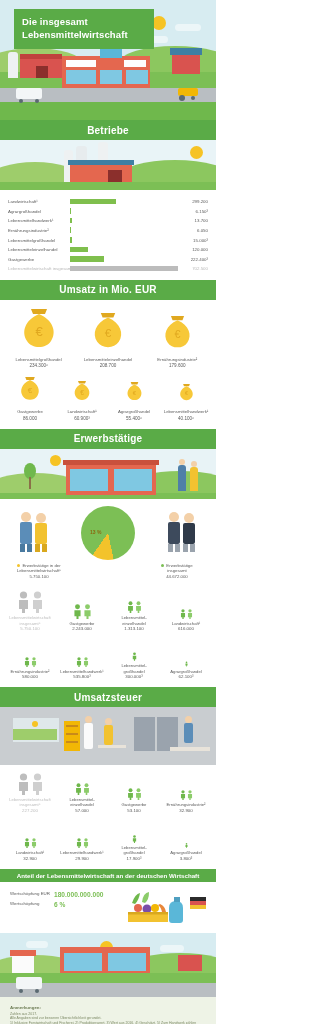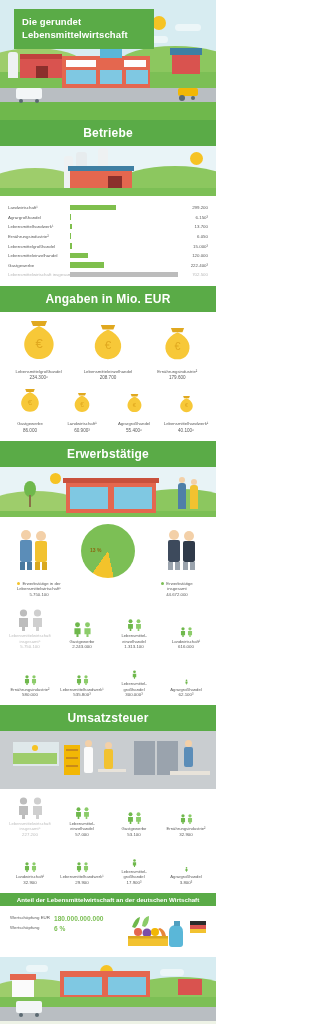--- a/index.html
+++ b/index.html
@@ -11,22 +11,22 @@
   .hero{position:relative;height:120px;background:#d9ecf2;overflow:hidden;}
   .hero-sky{position:absolute;left:0;top:0;width:216px;height:82px;background:#d7ecf1;}
   .hero-title{position:absolute;left:14px;top:9px;width:124px;padding:7px 8px 8px 8px;background:#5aab47;color:#fff;
      font-size:9.5px;line-height:12.5px;font-weight:700;letter-spacing:.1px;z-index:6;}
   .sun{position:absolute;width:11px;height:11px;border-radius:50%;background:#f6c324;}
   .cloud{position:absolute;background:#ecf6f8;border-radius:8px;height:7px;}
   .hill{position:absolute;background:#9ecd6b;border-radius:50% 50% 0 0;}
   .ground{position:absolute;left:0;width:216px;background:#7cbf55;}
   .road{position:absolute;left:0;width:216px;background:#b9bec2;}
   .bld{position:absolute;}
-  .sec-band{height:26px;background:#5aab47;color:#fff;display:flex;align-items:center;justify-content:center;
-     font-size:12px;font-weight:700;letter-spacing:.2px;text-align:right;}
+  .sec-band{height:20px;background:#5aab47;color:#fff;display:flex;align-items:center;justify-content:center;
+     font-size:10px;font-weight:700;letter-spacing:.2px;text-align:right;}
   .band-wide{height:13px;background:#5aab47;color:#fff;display:flex;align-items:center;justify-content:center;
      font-size:6.2px;font-weight:700;}
 
   
   .scene{position:relative;height:60px;overflow:hidden;background:#e8f3f6;}
   .scene.gray{background:#c9cdd0;}
 
   
   .bars{padding:7px 8px 6px 8px;background:#fff;}
   .brow{display:flex;align-items:center;height:9.6px;}
@@ -81,21 +81,21 @@
 
 <div class="page">
 
   <div class="hero">
     <div class="hero-sky"></div>
     <div class="sun" style="left:152px;top:16px;width:14px;height:14px;"></div>
     <div class="cloud" style="left:175px;top:24px;width:26px;"></div>
     <div class="cloud" style="left:150px;top:36px;width:18px;"></div>
 
     <div class="hero-title">
-      <div>Die gerundet</div>
+      <div>Die insgesamt</div>
       <div>Lebensmittelwirtschaft</div>
     </div>
 
     <div class="hill" style="left:-14px;top:48px;width:96px;height:30px;"></div>
     <div class="hill" style="left:120px;top:46px;width:110px;height:32px;background:#8cc75f;"></div>
     <div class="ground" style="top:72px;height:16px;"></div>
     <div class="road" style="top:88px;height:14px;"></div>
     <div class="ground" style="top:102px;height:18px;background:#6fb84c;"></div>
 
     <div class="bld" style="left:8px;top:52px;width:10px;height:26px;background:#eef1f2;border-radius:3px 3px 0 0;"></div>
@@ -190,21 +190,21 @@
     </div>
     <div class="brow total">
       <div class="blabel">Lebensmittelwirtschaft insgesamt⁴</div>
       <div class="btrack">
           <div class="bfill" style="width:100%"></div>
         </div>
       <div class="bval">702.500</div>
     </div>
   </div>
 
-  <div class="sec-band">Angaben in Mio. EUR</div>
+  <div class="sec-band">Umsatz in Mio. EUR</div>
 
   <div class="bagsec">
     <div class="bagrow">
       <div class="bagcell">
         <svg class="bag" width="40" height="42" viewBox="0 0 40 42">
           <path d="M14 6 L12 1 L28 1 L26 6 Z" fill="#e0a81f"></path>
           <path d="M20 6 C6 12 2 24 8 33 C13 41 27 41 32 33 C38 24 34 12 20 6 Z" fill="#f7c838"></path>
           <text x="20" y="28" font-size="13" fill="#e0a81f" text-anchor="middle" font-family="Liberation Sans, sans-serif">€</text>
         </svg>
         <div class="bagname">Lebensmittelgroßhandel</div>

